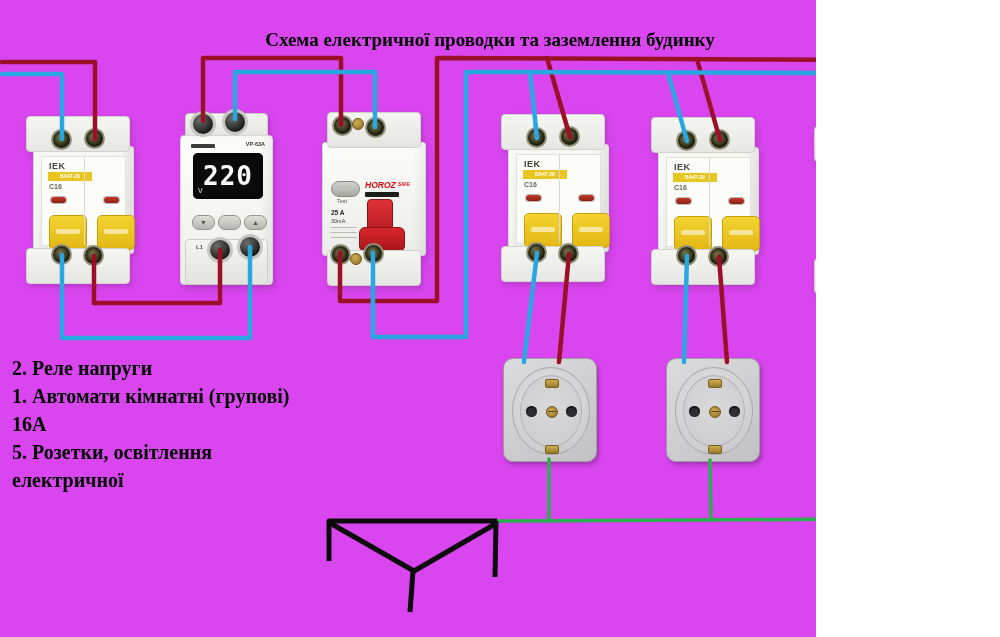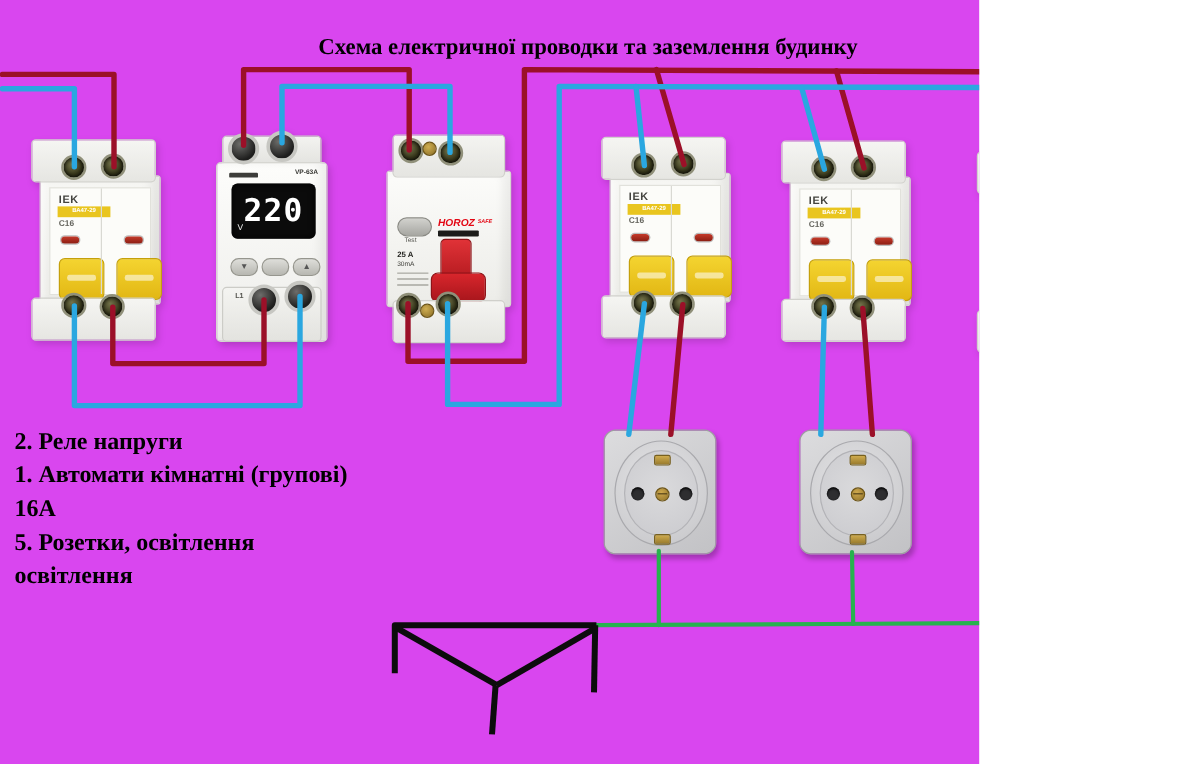--- a/index.html
+++ b/index.html
@@ -106,21 +106,21 @@
 
 <div id="canvas">
 
   <div class="title">Схема електричної проводки та заземлення будинку</div>
 
   <div class="legend">
     <div>2. Реле напруги</div>
     <div>1. Автомати кімнатні (групові)</div>
     <div>16А</div>
     <div>5. Розетки, освітлення</div>
-    <div>освітлення</div>
+    <div>електричної</div>
   </div>
 
   <div class="breaker" style="left:22px;top:116px">
     <div class="bk-mid">
       <div class="bk-panel">
         <div class="bk-brand">IEK</div>
         <div class="bk-band">ВА47-29</div>
         <div class="bk-rating">C16</div>
         <div class="bk-ind bk-ind-l"></div>
         <div class="bk-ind bk-ind-r"></div>

